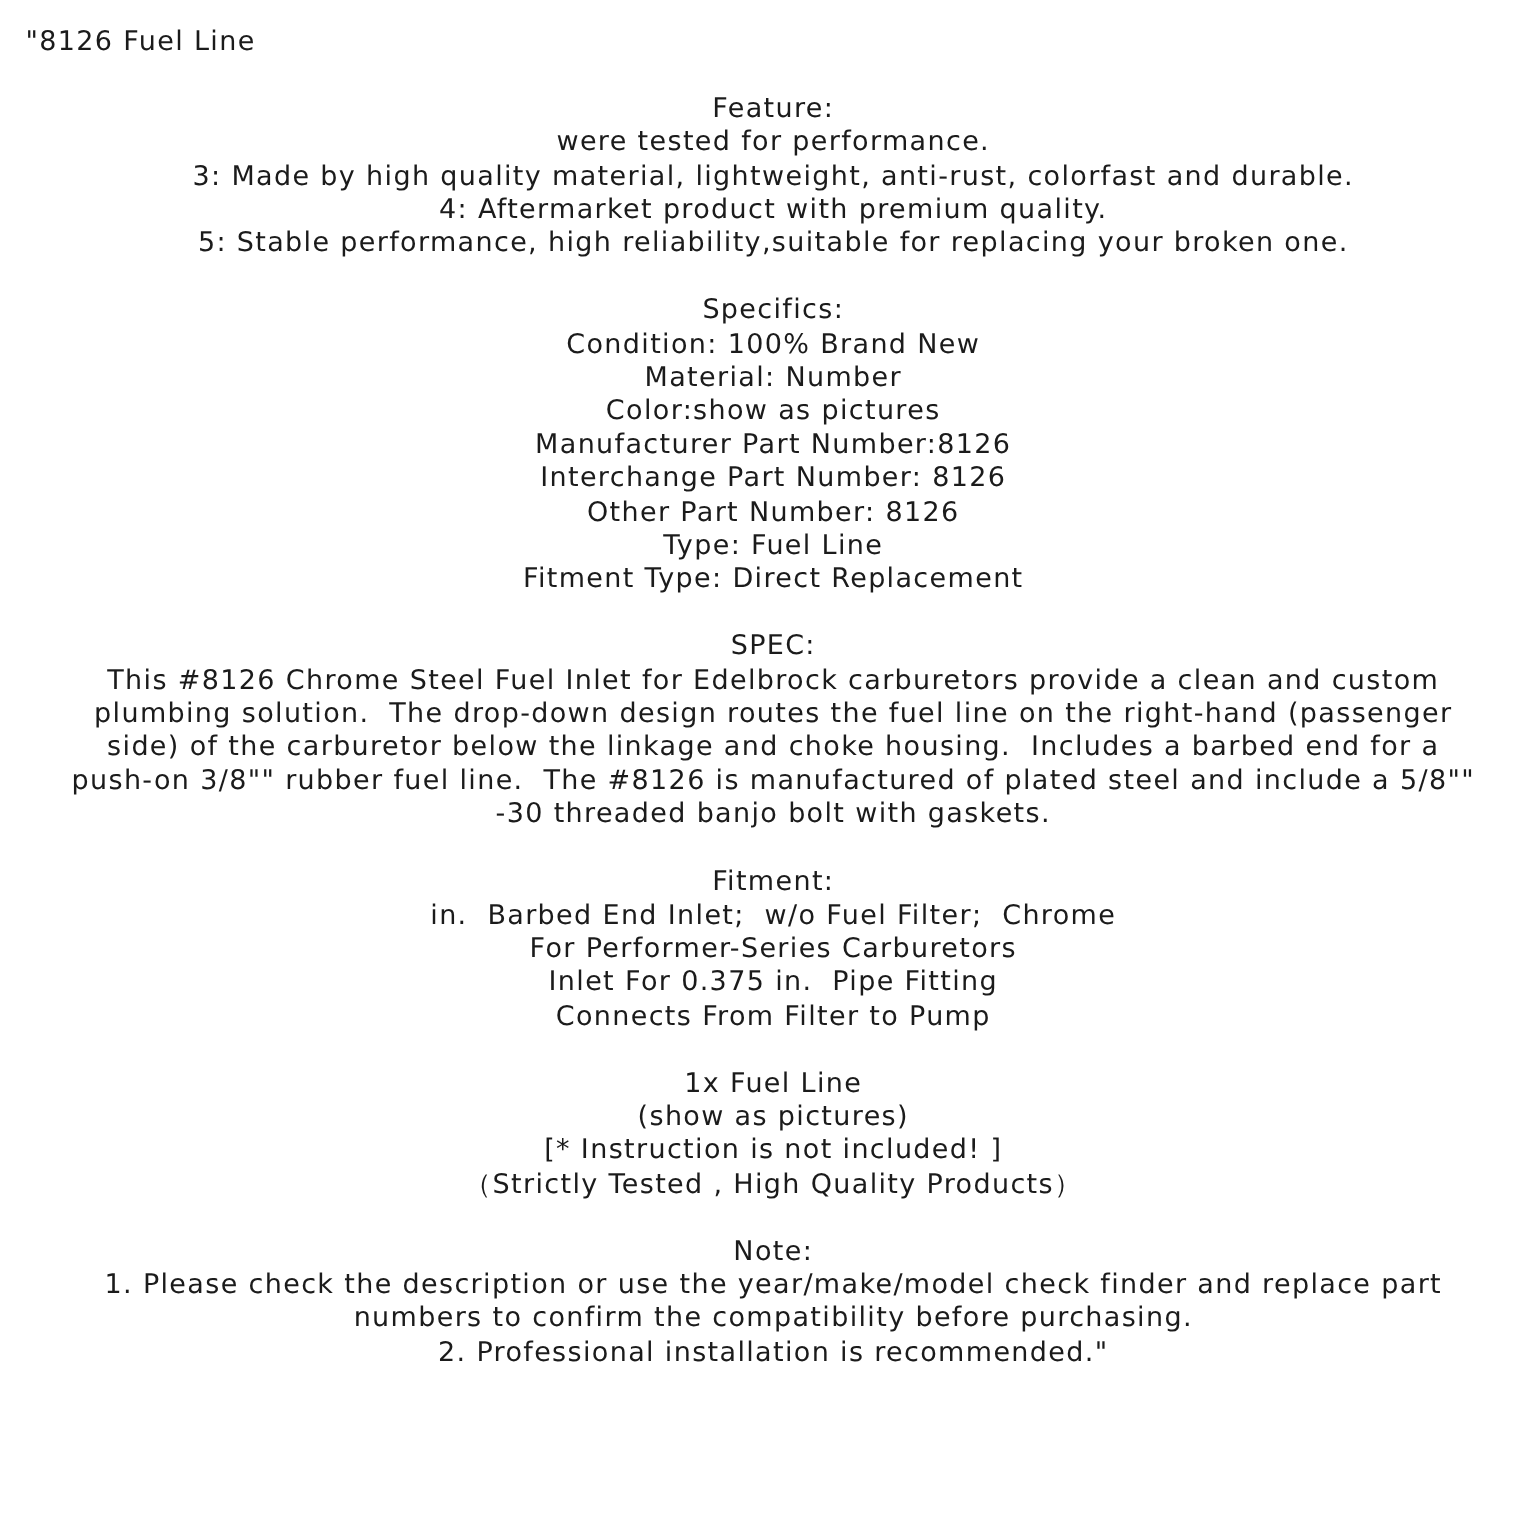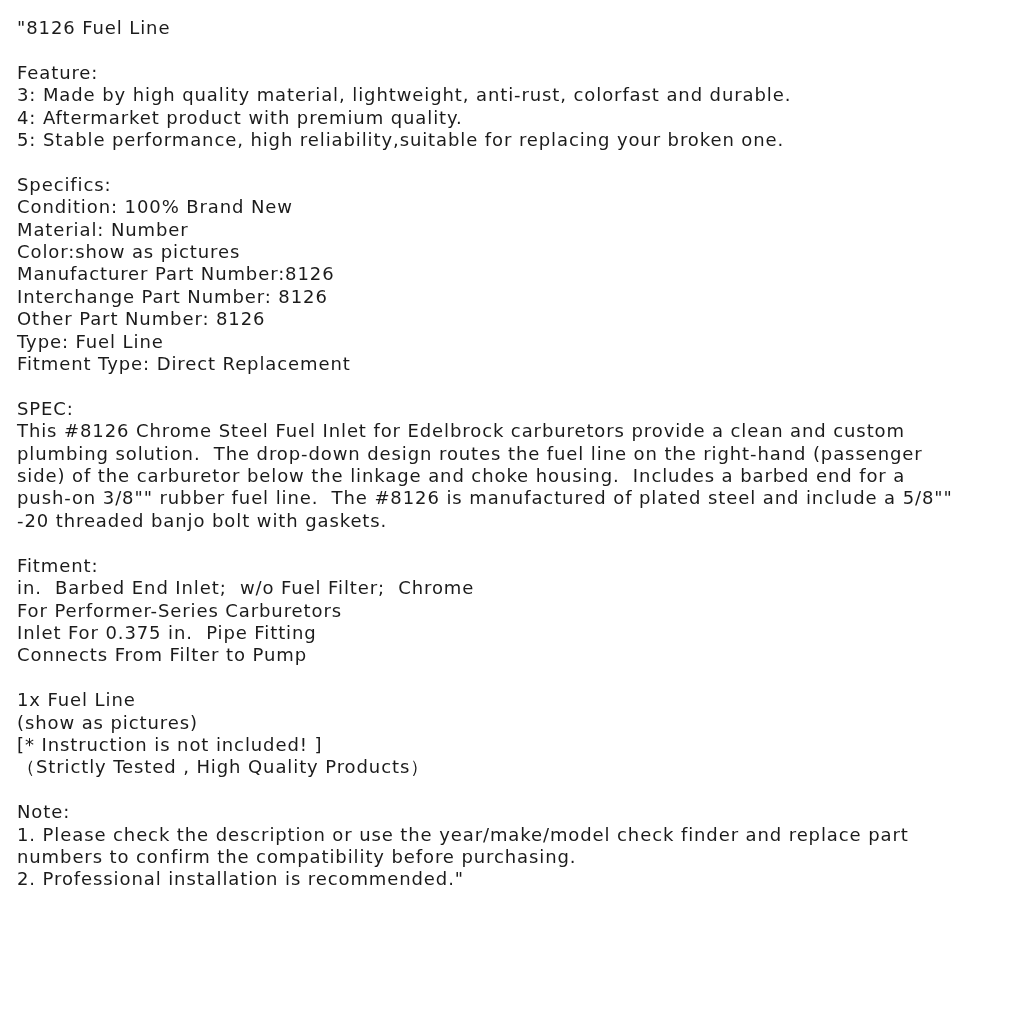--- a/index.html
+++ b/index.html
@@ -19,31 +19,33 @@
       font-size: 18px;
       line-height: 22.4px;
       letter-spacing: 0.9px;
     }
     .line {
       white-space: pre;
       min-height: 22.4px;
     }
     .section {
       margin-top: 22.4px;
+      text-align: center;
     }
   </style>
 </head>
 <body>
 
 <div class="doc">
 
   <div class="line">"8126 Fuel Line</div>
 
   <div class="section">
     <div class="line">Feature:</div>
+    <div class="line">were tested for performance.</div>
     <div class="line">3: Made by high quality material, lightweight, anti-rust, colorfast and durable.</div>
     <div class="line">4: Aftermarket product with premium quality.</div>
     <div class="line">5: Stable performance, high reliability,suitable for replacing your broken one.</div>
   </div>
 
   <div class="section">
     <div class="line">Specifics:</div>
     <div class="line">Condition: 100% Brand New</div>
     <div class="line">Material: Number</div>
     <div class="line">Color:show as pictures</div>
@@ -53,21 +55,21 @@
     <div class="line">Type: Fuel Line</div>
     <div class="line">Fitment Type: Direct Replacement</div>
   </div>
 
   <div class="section">
     <div class="line">SPEC:</div>
     <div class="line">This #8126 Chrome Steel Fuel Inlet for Edelbrock carburetors provide a clean and custom</div>
     <div class="line">plumbing solution.  The drop-down design routes the fuel line on the right-hand (passenger</div>
     <div class="line">side) of the carburetor below the linkage and choke housing.  Includes a barbed end for a</div>
     <div class="line">push-on 3/8"" rubber fuel line.  The #8126 is manufactured of plated steel and include a 5/8""</div>
-    <div class="line">-20 threaded banjo bolt with gaskets.</div>
+    <div class="line">-30 threaded banjo bolt with gaskets.</div>
   </div>
 
   <div class="section">
     <div class="line">Fitment:</div>
     <div class="line">in.  Barbed End Inlet;  w/o Fuel Filter;  Chrome</div>
     <div class="line">For Performer-Series Carburetors</div>
     <div class="line">Inlet For 0.375 in.  Pipe Fitting</div>
     <div class="line">Connects From Filter to Pump</div>
   </div>
 

